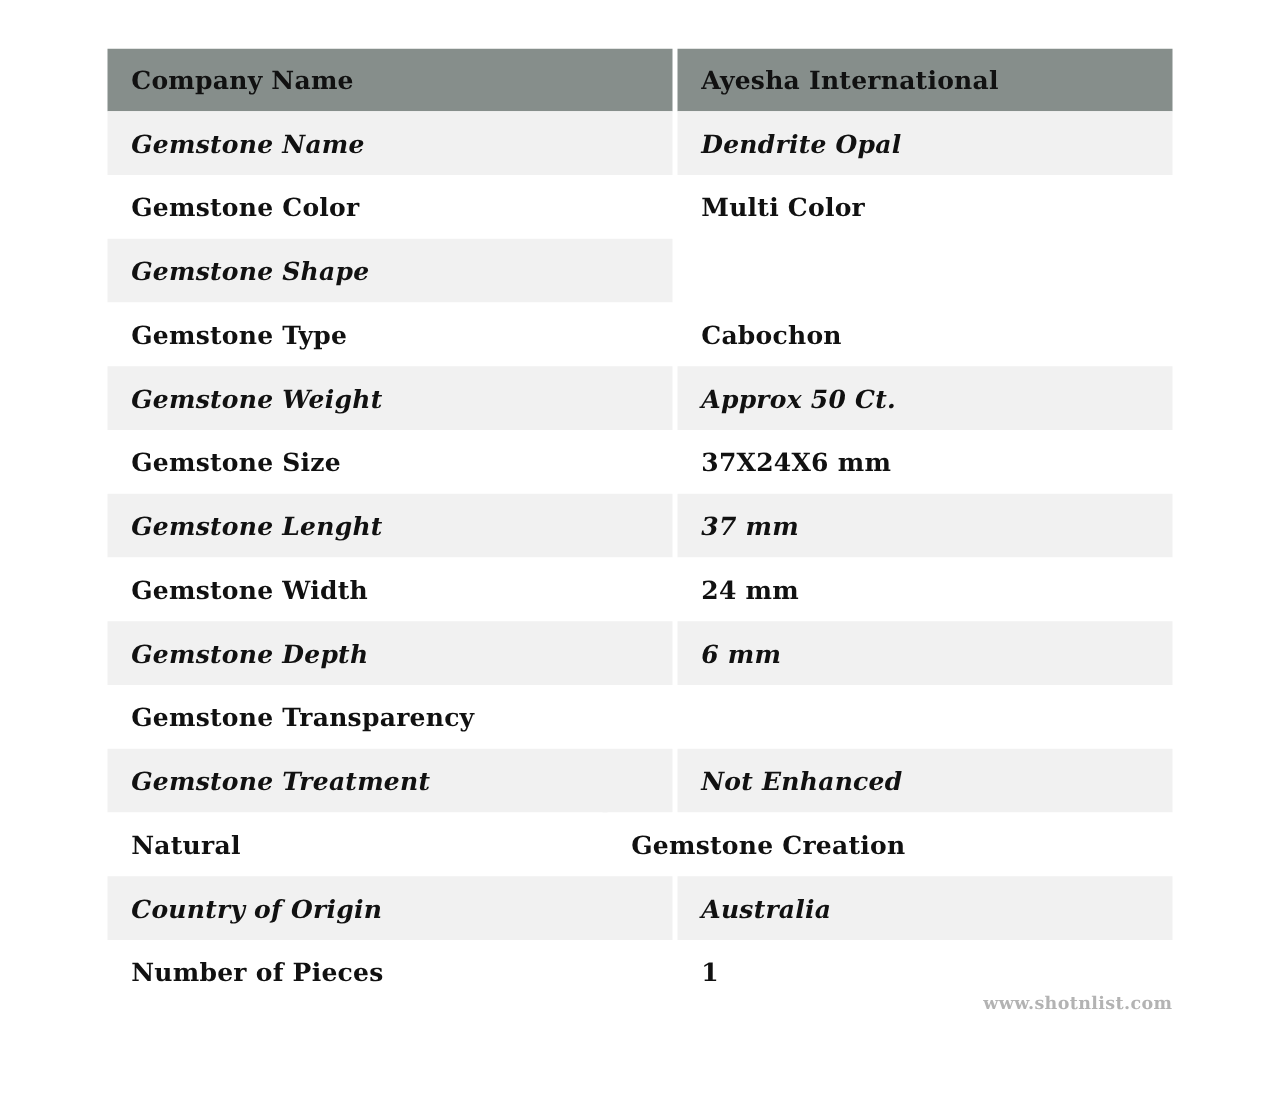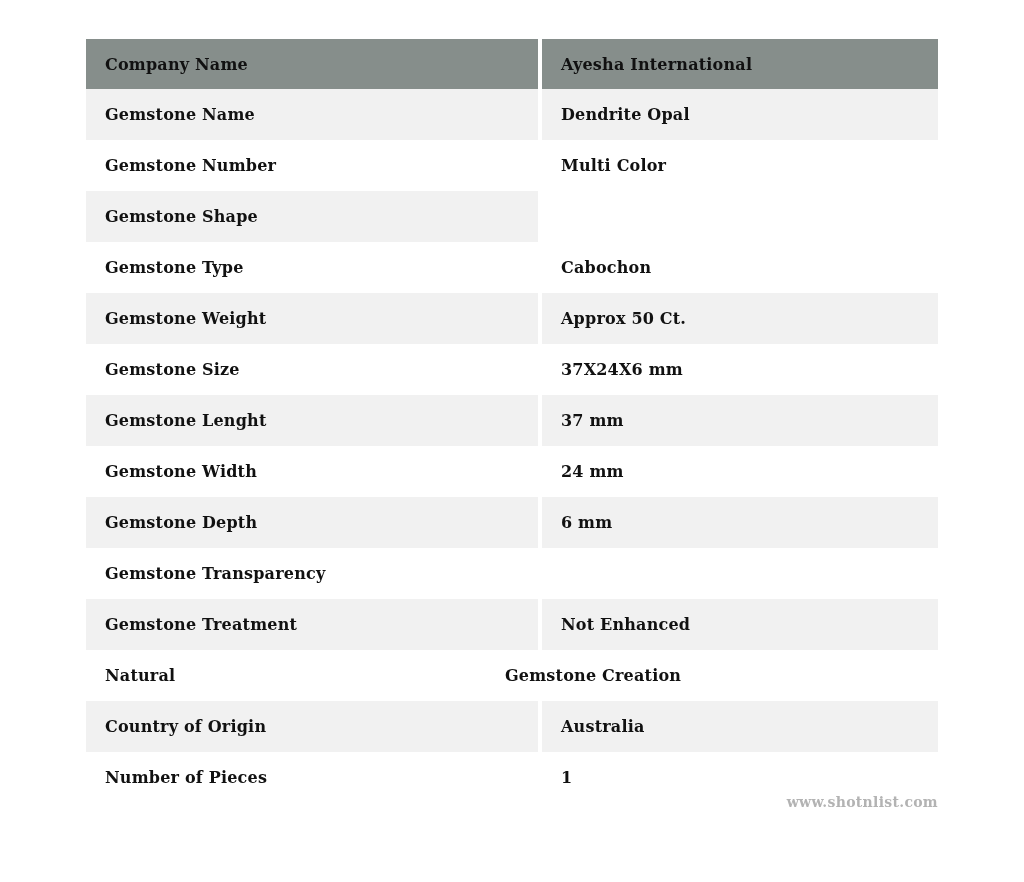--- a/index.html
+++ b/index.html
@@ -34,30 +34,30 @@
   .row {
     display: flex;
     gap: var(--col-gap);
     height: 51px;
   }
   .cell {
     display: flex;
     align-items: center;
     padding-left: 19px;
     padding-right: 12px;
-    font-size: 16px;
+    font-size: 20px;
     font-weight: bold;
     color: var(--text-color);
     letter-spacing: 0.2px;
   }
   .cell.label { width: 452px; flex: 0 0 auto; }
   .cell.value { flex: 1 1 auto; }
   .row.header { height: 50px; }
   .row.header .cell { background: var(--header-bg); }
-  .row.alt .cell { background: var(--row-alt-bg); }
+  .row.alt .cell { background: var(--row-alt-bg); font-style: italic; }
   .row.plain .cell { background: var(--row-bg); }
   .watermark-wrap {
     position: absolute;
     left: 86px;
     top: 792px;
     width: 852px;
     text-align: right;
   }
   .watermark {
     font-size: 14px;
@@ -75,21 +75,21 @@
     <div class="row header">
       <div class="cell label">Company Name</div>
       <div class="cell value">Ayesha International</div>
     </div>
     <div>
         <div class="row alt">
           <div class="cell label">Gemstone Name</div>
           <div class="cell value">Dendrite Opal</div>
         </div>
         <div class="row plain">
-          <div class="cell label">Gemstone Number</div>
+          <div class="cell label">Gemstone Color</div>
           <div class="cell value">Multi Color</div>
         </div>
         <div class="row alt">
           <div class="cell label">Gemstone Shape</div>
         </div>
         <div class="row plain">
           <div class="cell label">Gemstone Type</div>
           <div class="cell value">Cabochon</div>
         </div>
         <div class="row alt">

